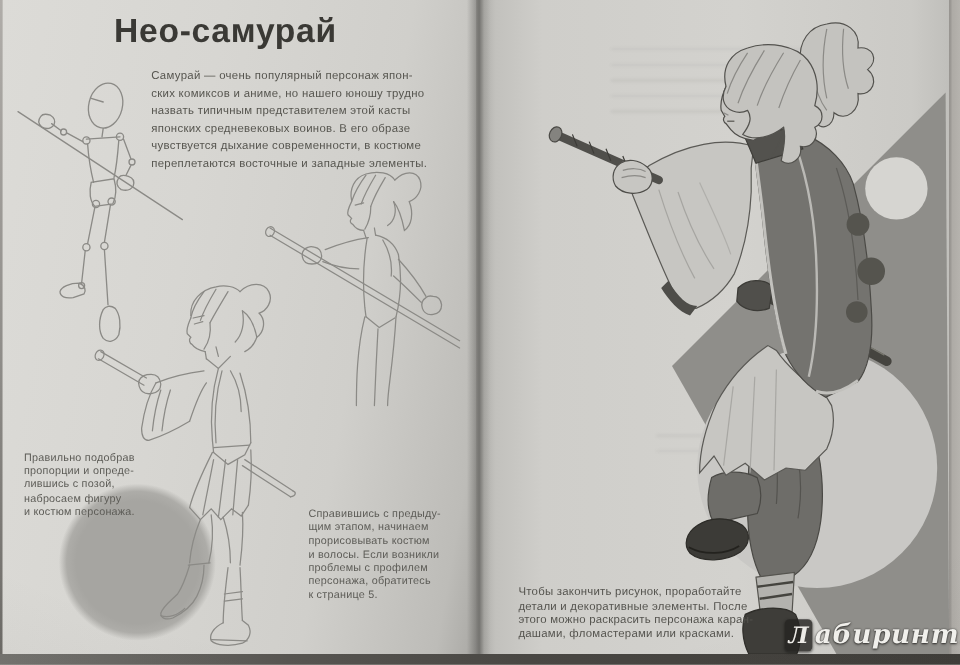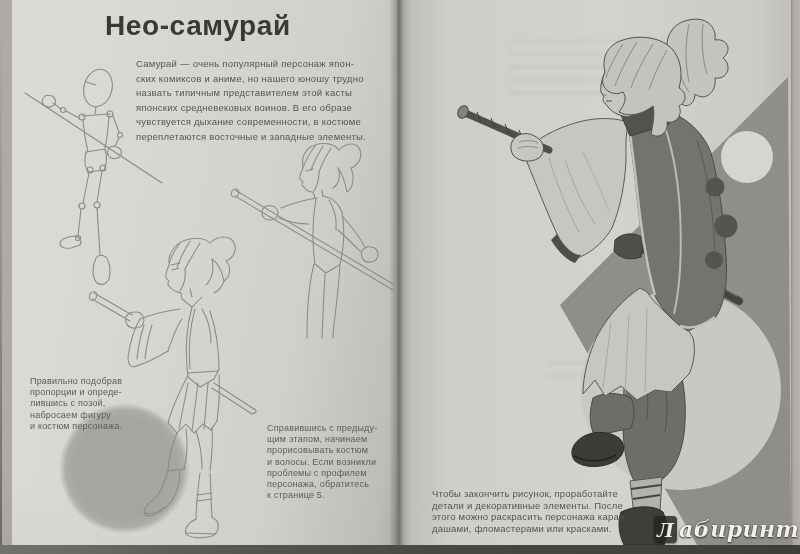--- a/index.html
+++ b/index.html
@@ -3,21 +3,21 @@
 <meta charset="utf-8">
 <style>
   * { margin:0; padding:0; box-sizing:border-box; }
   html,body { width:800px; height:554px; overflow:hidden; }
   body { font-family:"Liberation Sans", sans-serif; background:#aeaba6; position:relative; }
   .photo { position:absolute; inset:0; }
   .photo::after { content:""; position:absolute; inset:0; pointer-events:none;
     background:radial-gradient(130% 105% at 48% 42%, rgba(0,0,0,0) 55%, rgba(35,33,30,0.10) 100%); }
 
   
-  .page-left { position:absolute; left:12px; top:0; width:395px; height:545px;
+  .page-left { position:absolute; left:2px; top:0; width:395px; height:545px;
     background:linear-gradient(100deg,#dcdbd7 0%,#d7d6d2 38%,#d0cfcb 70%,#bdbcb8 93%,#a9a8a4 100%); }
   .page-right { position:absolute; left:397px; top:0; width:394px; height:545px;
     background:linear-gradient(90deg,#a5a4a0 0%,#c2c1bd 4%,#cfceca 14%,#d3d2ce 55%,#cbcac6 92%,#c0bfbb 100%); }
   .gutter { position:absolute; left:389px; top:0; width:20px; height:545px; pointer-events:none;
     background:linear-gradient(90deg,rgba(70,69,66,0) 0%,rgba(70,69,66,0.38) 40%,rgba(60,59,56,0.48) 52%,rgba(110,109,105,0.18) 72%,rgba(110,109,105,0) 100%); }
   .edge-right { position:absolute; left:791px; top:0; width:9px; height:545px;
     background:linear-gradient(90deg,#8f8c88 0%,#aeaba6 30%,#b6b3ae 100%); }
   .edge-left { position:absolute; left:0; top:0; width:2px; height:545px;
     background:linear-gradient(180deg,#b0ada9 0%,#8f8d89 55%,#6d6b67 100%); }
   .edge-bottom { position:absolute; left:0; top:545px; width:800px; height:9px;

